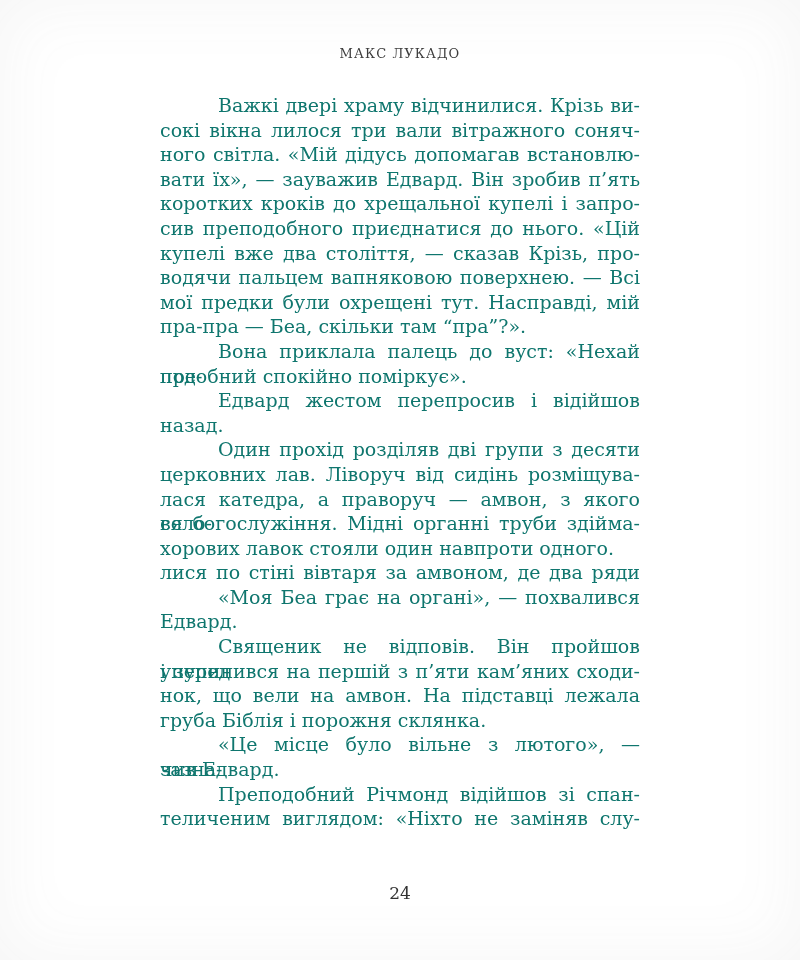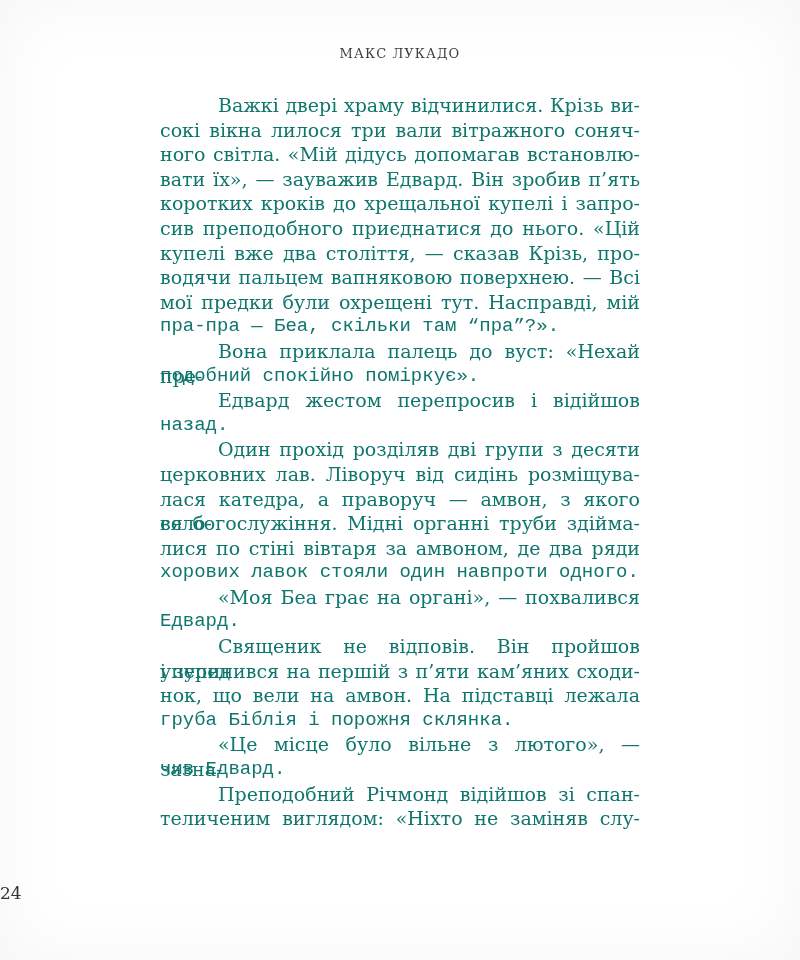--- a/index.html
+++ b/index.html
@@ -49,27 +49,27 @@
     text-align: justify;
     text-align-last: justify;
     overflow: visible;
     white-space: normal;
   }
   .line.first {
     text-indent: 58px;
   }
   .line.last {
     text-align-last: left;
-    font-family: Liberation Mono, monospace;
   }
   .folio {
     position: absolute;
     top: 882px;
     left: 0;
     width: 800px;
+    text-align: center;
     font-size: 17px;
     line-height: 22px;
     color: #333333;
   }
 </style>
 </head>
 <body>
 
 <div class="page">
   <div class="running-head">МАКС ЛУКАДО</div>
@@ -93,22 +93,22 @@
       </div>
       <div class="para">
         <div class="line first">Едвард жестом перепросив і відійшов</div>
         <div class="line last">назад.</div>
       </div>
       <div class="para">
         <div class="line first">Один прохід розділяв дві групи з десяти</div>
         <div class="line">церковних лав. Ліворуч від сидінь розміщува-</div>
         <div class="line">лася катедра, а праворуч — амвон, з якого вело-</div>
         <div class="line">ся богослужіння. Мідні органні труби здійма-</div>
+        <div class="line last">хорових лавок стояли один навпроти одного.</div>
         <div class="line">лися по стіні вівтаря за амвоном, де два ряди</div>
-        <div class="line last">хорових лавок стояли один навпроти одного.</div>
       </div>
       <div class="para">
         <div class="line first">«Моя Беа грає на органі», — похвалився</div>
         <div class="line last">Едвард.</div>
       </div>
       <div class="para">
         <div class="line first">Священик не відповів. Він пройшов уперед</div>
         <div class="line">і зупинився на першій з п’яти кам’яних сходи-</div>
         <div class="line">нок, що вели на амвон. На підставці лежала</div>
         <div class="line last">груба Біблія і порожня склянка.</div>

